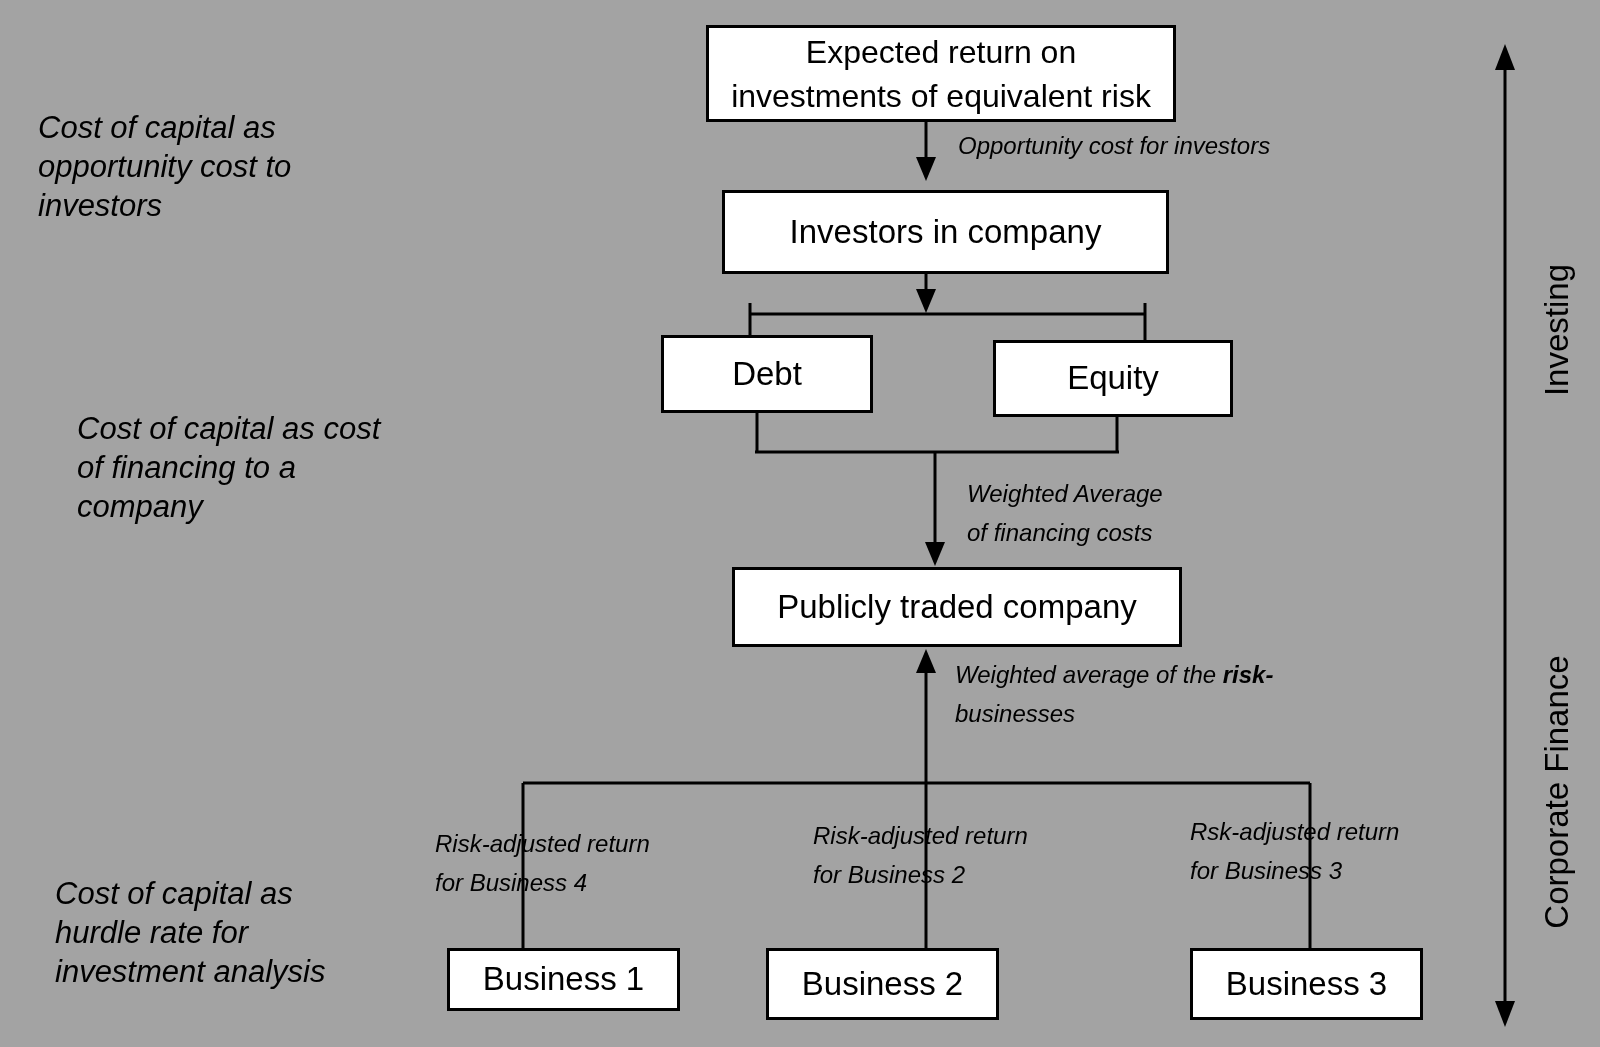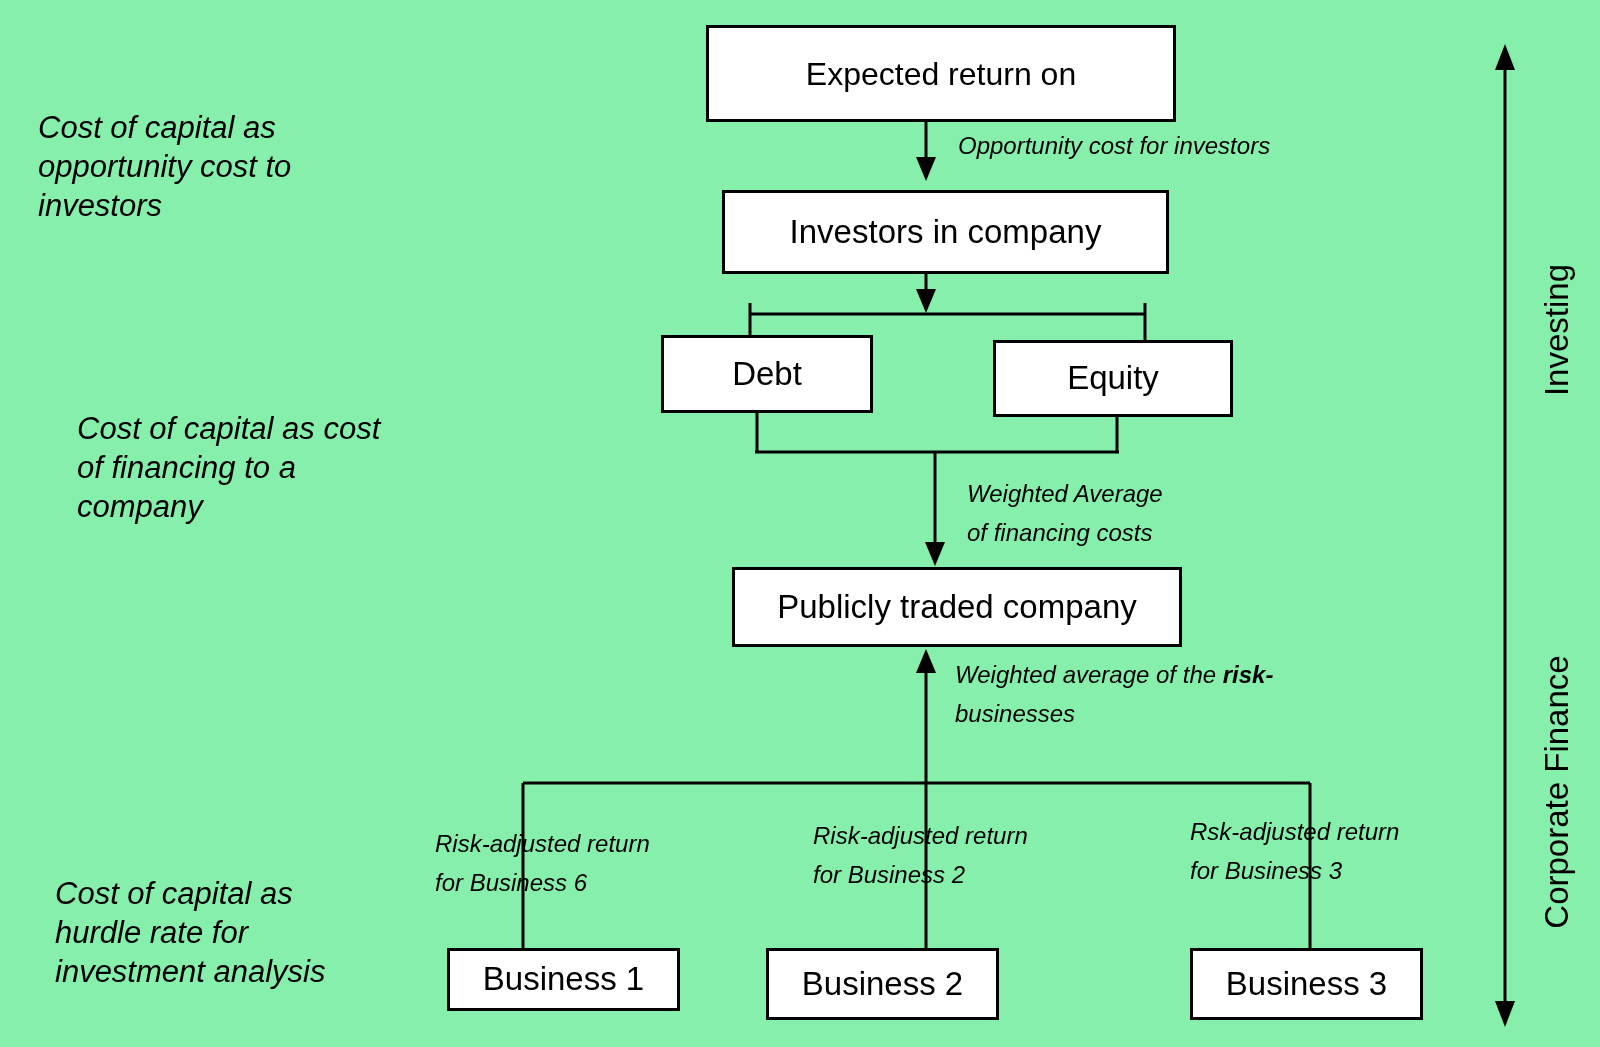--- a/index.html
+++ b/index.html
@@ -4,21 +4,21 @@
 <style>
   html, body {
     margin: 0;
     padding: 0;
     background: #ffffff;
   }
   #canvas {
     position: relative;
     width: 1600px;
     height: 1047px;
-    background: #86efac;
+    background: #a3a3a3;
     font-family: "Liberation Sans", sans-serif;
     color: #000;
     overflow: hidden;
   }
   #wires {
     position: absolute;
     left: 0; top: 0;
     z-index: 0;
   }
   .box {
@@ -95,20 +95,21 @@
       <polygon points="926,313 916,289 936,289"></polygon>
       <polygon points="935,566 925,542 945,542"></polygon>
       <polygon points="926,649 916,673 936,673"></polygon>
       <polygon points="1505,44 1495,70 1515,70"></polygon>
       <polygon points="1505,1027 1495,1001 1515,1001"></polygon>
     </g>
   </svg>
 
   <div class="box two-line" style="left:706px; top:25px; width:470px; height:97px;">
     <div>Expected return on</div>
+    <div>investments of equivalent risk</div>
   </div>
 
   <div class="box" style="left:722px; top:190px; width:447px; height:84px;text-align:right;">
     <div>Investors in company</div>
   </div>
 
   <div class="box" style="left:661px; top:335px; width:212px; height:78px;">
     <div>Debt</div>
   </div>
 
@@ -157,21 +158,21 @@
     <div>of financing costs</div>
   </div>
 
   <div class="note" style="left:955px; top:655px;">
     <div><span>Weighted average of the </span><b>risk-</b></div>
     <div>businesses</div>
   </div>
 
   <div class="note" style="left:435px; top:824px;">
     <div>Risk-adjusted return</div>
-    <div>for Business 6</div>
+    <div>for Business 4</div>
   </div>
 
   <div class="note" style="left:813px; top:816px;">
     <div>Risk-adjusted return</div>
     <div>for Business 2</div>
   </div>
 
   <div class="note" style="left:1190px; top:812px;">
     <div>Rsk-adjusted return</div>
     <div>for Business 3</div>

